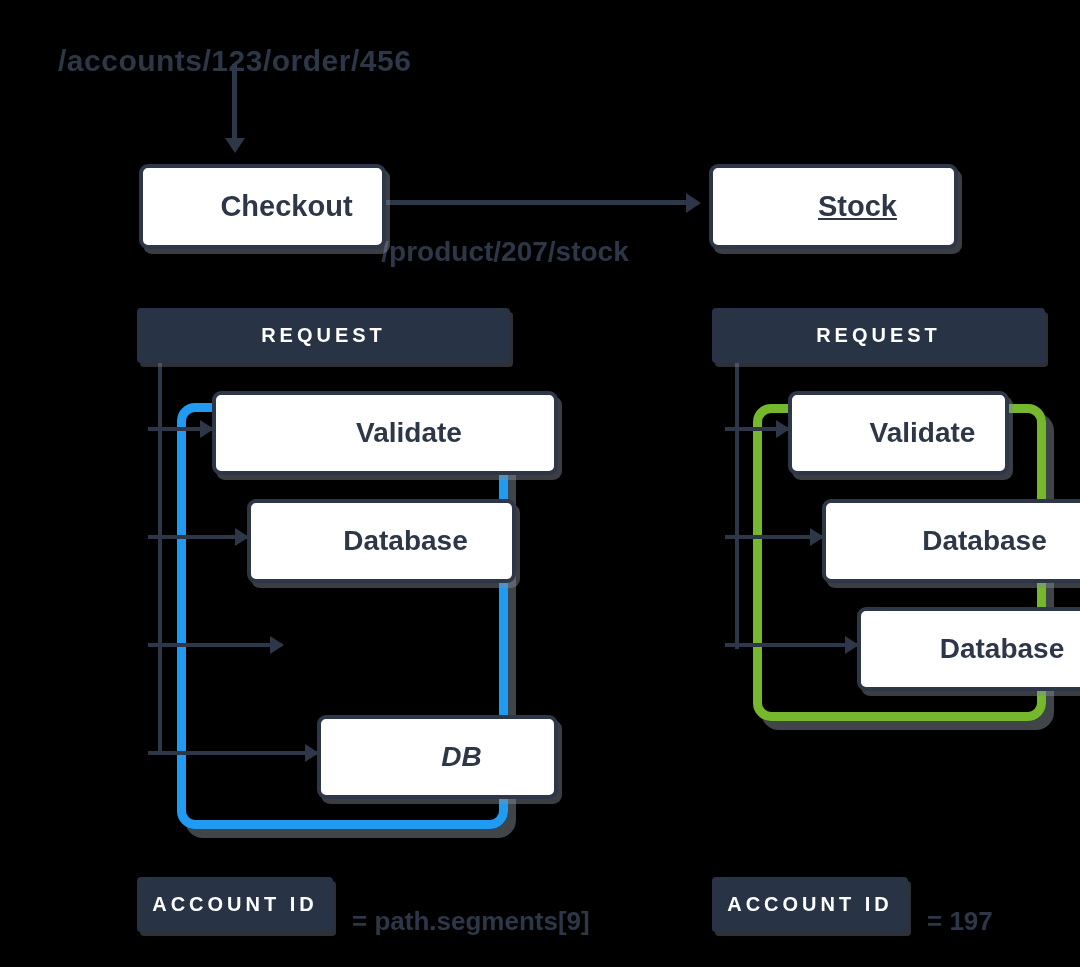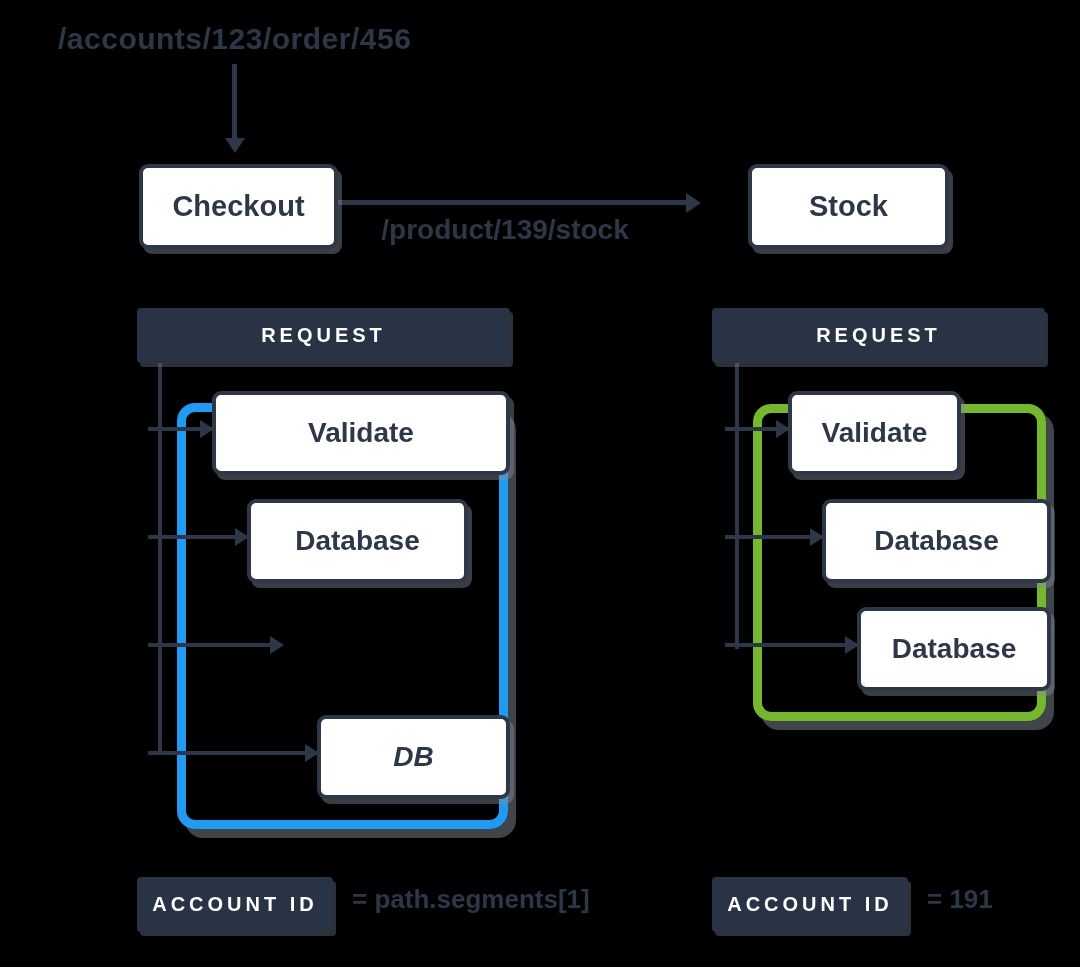--- a/index.html
+++ b/index.html
@@ -6,37 +6,38 @@
     --page-bg:#000000; --ink:#2d3748; --bar:#283446; --box-bg:#ffffff;
     --blue:#219bf2; --green:#76b82d; --watermark:#909090;
   }
   html,body{margin:0;padding:0;background:var(--page-bg);}
   .canvas{
     position:relative;width:1080px;height:967px;overflow:hidden;
     background:var(--page-bg);
     font-family:"Liberation Sans","DejaVu Sans",sans-serif;
     font-weight:bold;color:var(--ink);
   }
-  .abs{position:absolute;}
+  .abs{position:absolute;margin-top:22px;}
   
   .path-top{left:58px;top:22px;font-size:30px;letter-spacing:.5px;}
   .arrow-label{left:340px;top:214px;width:330px;text-align:center;font-size:28px;}
   .acct-value{font-size:26px;top:884px;}
   .acct-value-left{left:352px;}
   .acct-value-right{left:927px;}
   .watermark{left:890px;top:920px;font-size:21px;font-weight:normal;color:var(--watermark);}
   
   .box{
     position:absolute;background:var(--box-bg);border:4px solid var(--ink);
     border-radius:9px;display:flex;align-items:center;justify-content:center;
     font-size:28px;color:var(--ink);z-index:4;
     box-shadow:4px 5px 0 rgba(128,137,148,.45);
+    padding-left:48px;
   }
   .checkout{left:139px;top:164px;width:191px;height:77px;font-size:29px;}
-  .stock{left:748px;top:164px;width:193px;height:77px;font-size:29px;}
+  .stock{left:709px;top:164px;width:193px;height:77px;font-size:29px;text-decoration:underline;}
   .l-validate{left:212px;top:391px;width:290px;height:76px;}
   .l-database{left:247px;top:499px;width:213px;height:76px;}
   .l-api{left:282px;top:607px;width:106px;height:76px;}
   .l-db{left:317px;top:715px;width:185px;height:76px;font-style:italic;}
   .r-validate{left:788px;top:391px;width:165px;height:76px;}
   .r-database1{left:822px;top:499px;width:221px;height:76px;}
   .r-database2{left:857px;top:607px;width:186px;height:76px;}
   
   .bar{
     position:absolute;height:55px;background:var(--bar);border-radius:4px;
@@ -82,21 +83,21 @@
 
 <div class="canvas">
 
   <div class="abs path-top">/accounts/123/order/456</div>
   <div class="line v-arrow-line"></div>
   <div class="head head-down"></div>
 
   <div class="box checkout">Checkout</div>
   <div class="line h-arrow-line"></div>
   <div class="head head-right hr-main"></div>
-  <div class="abs arrow-label">/product/139/stock</div>
+  <div class="abs arrow-label">/product/207/stock</div>
   <div class="box stock">Stock</div>
 
   <div class="bar req-left">REQUEST</div>
   <div class="line trunk-left"></div>
   <div class="span-outline outline-blue"></div>
 
   <div class="line branch bl1"></div>
   <div class="head head-right hl1"></div>
   <div class="box l-validate">Validate</div>
 
@@ -121,19 +122,19 @@
 
   <div class="line branch br2"></div>
   <div class="head head-right hr2"></div>
   <div class="box r-database1">Database</div>
 
   <div class="line branch br3"></div>
   <div class="head head-right hr3"></div>
   <div class="box r-database2">Database</div>
 
   <div class="bar acct-left">ACCOUNT ID</div>
-  <div class="abs acct-value acct-value-left">= path.segments[1]</div>
+  <div class="abs acct-value acct-value-left">= path.segments[9]</div>
 
   <div class="bar acct-right">ACCOUNT ID</div>
-  <div class="abs acct-value acct-value-right">= 191</div>
+  <div class="abs acct-value acct-value-right">= 197</div>
 
 
 </div>
 
 </body></html>

